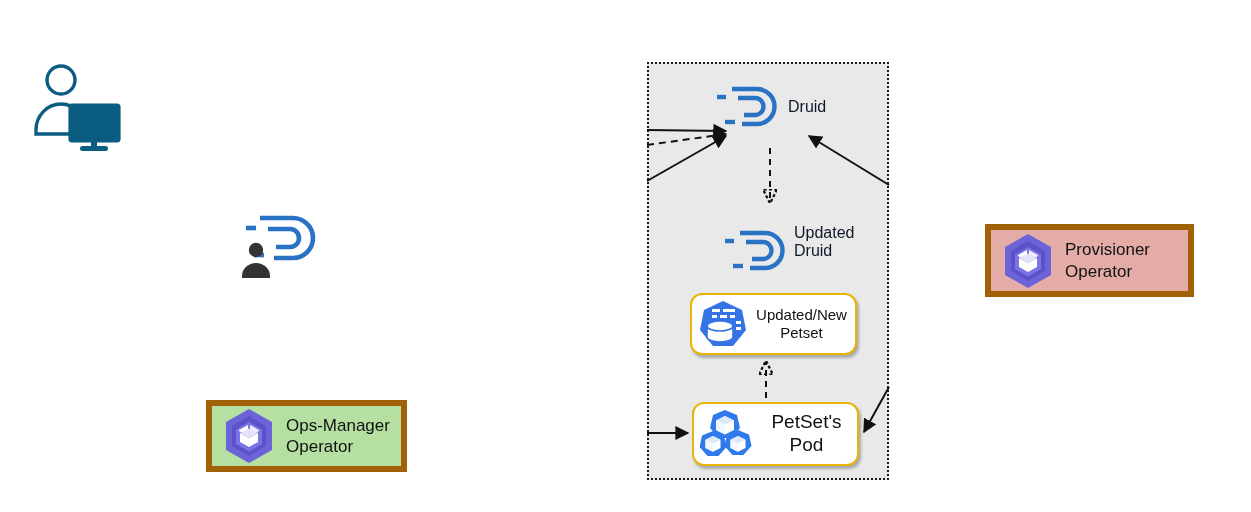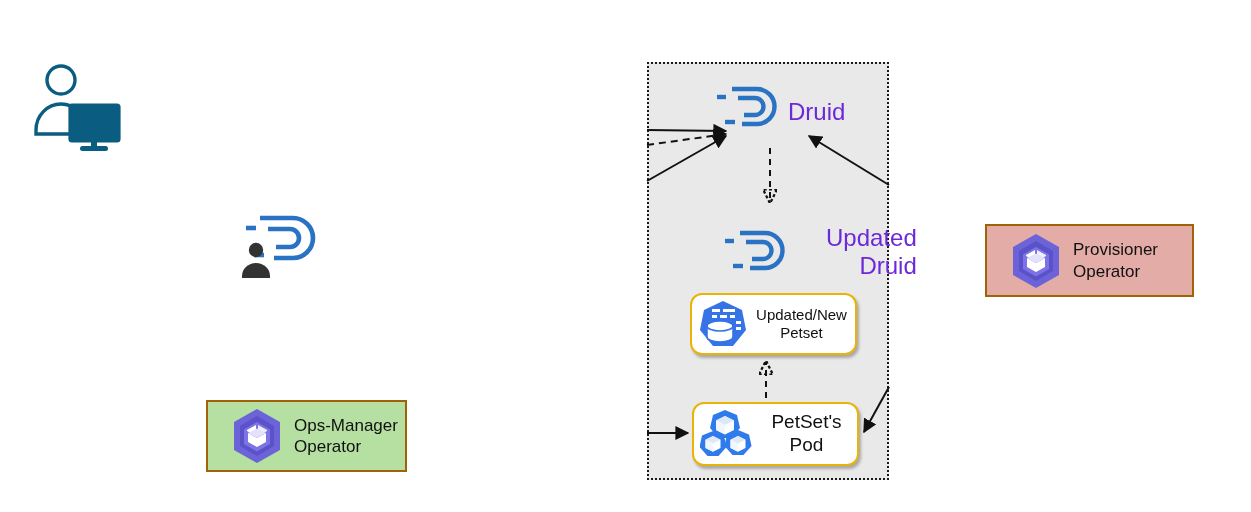--- a/index.html
+++ b/index.html
@@ -26,22 +26,21 @@
     background: #E9E9E9;
     border: 2px dotted #1a1a1a;
     box-sizing: border-box;
   }
 
   
   .operator-card {
     display: flex;
     align-items: center;
     box-sizing: border-box;
-    border: 2px solid #a16207;
-    padding-left: 12px;
+    border: 6px solid #a16207;
   }
   #ops-manager-card {
     left: 206px;
     top: 400px;
     width: 201px;
     height: 72px;
     background: #B5E0A1;
   }
   #provisioner-card {
     left: 985px;
@@ -87,27 +86,27 @@
     line-height: 1.2;
     text-align: center;
     white-space: pre-line;
     flex: 1 1 auto;
   }
   #petset-pod-box .node-label { font-size: 19px; }
   .node-icon { flex: 0 0 auto; margin-left: 6px; }
 
   
   .druid-label {
-    font-size: 24px;
-    color: #6d28d9;
+    font-size: 16px;
+    color: #0f172a;
     line-height: 1.15;
     white-space: pre-line;
   }
   #druid-label { left: 788px; top: 98px; }
-  #updated-druid-label { left: 794px; top: 224px; text-align: right; margin-left: 32px; }
+  #updated-druid-label { left: 794px; top: 224px; text-align: left; }
 
   
   #user-computer-icon { left: 33px; top: 64px; }
   #developer-druid-icon { left: 238px; top: 212px; }
   #druid-logo-main { left: 714px; top: 84px; }
   #druid-logo-updated { left: 722px; top: 228px; }
 
   
   #arrow-layer { left: 0; top: 0; width: 1251px; height: 512px; pointer-events: none; }
 </style>

